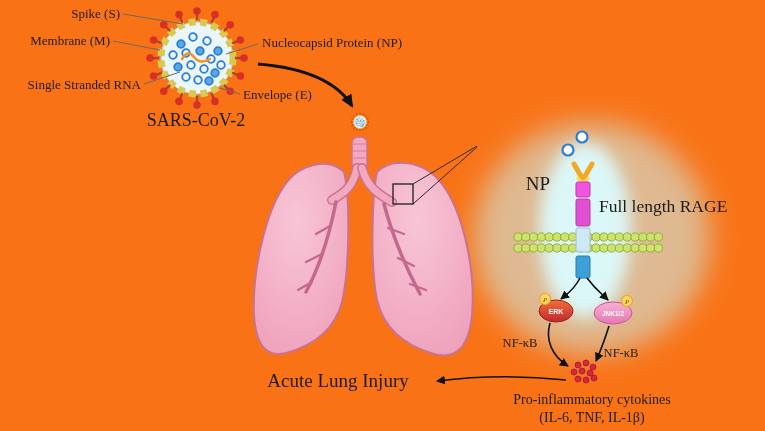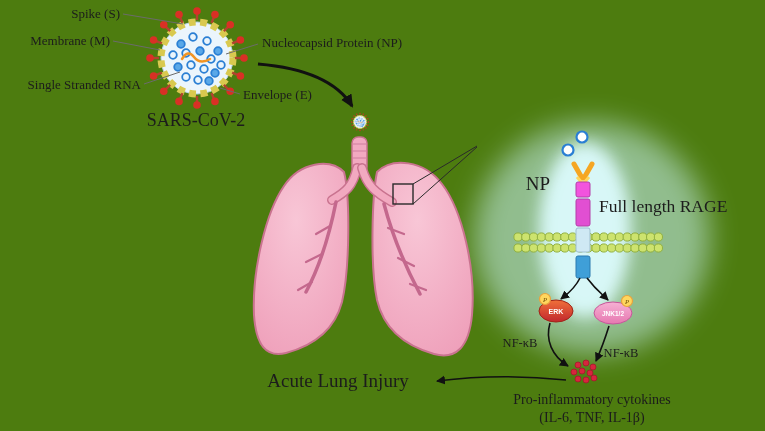--- a/index.html
+++ b/index.html
@@ -1,16 +1,16 @@
 <!DOCTYPE html>
 <html><head>
 <meta charset="utf-8">
 <style>
   html,body{margin:0;padding:0;background:#ffffff}
-  #stage{position:relative;width:765px;height:431px;background:#4d7c0f;overflow:hidden}
+  #stage{position:relative;width:765px;height:431px;background:#f97316;overflow:hidden}
   svg{display:block}
   text{font-family:"Liberation Serif",serif;fill:#1c1c1c}
   .lbl{font-size:13px}
   .big{font-size:18px}
   .huge{font-size:19px}
   .rage{font-size:17.5px}
   .np{font-size:19px}
   .nfkb{font-size:12.5px}
   .cyt{font-size:14px}
   .kin{font-family:"Liberation Sans",sans-serif;font-weight:700;fill:#ffffff}

